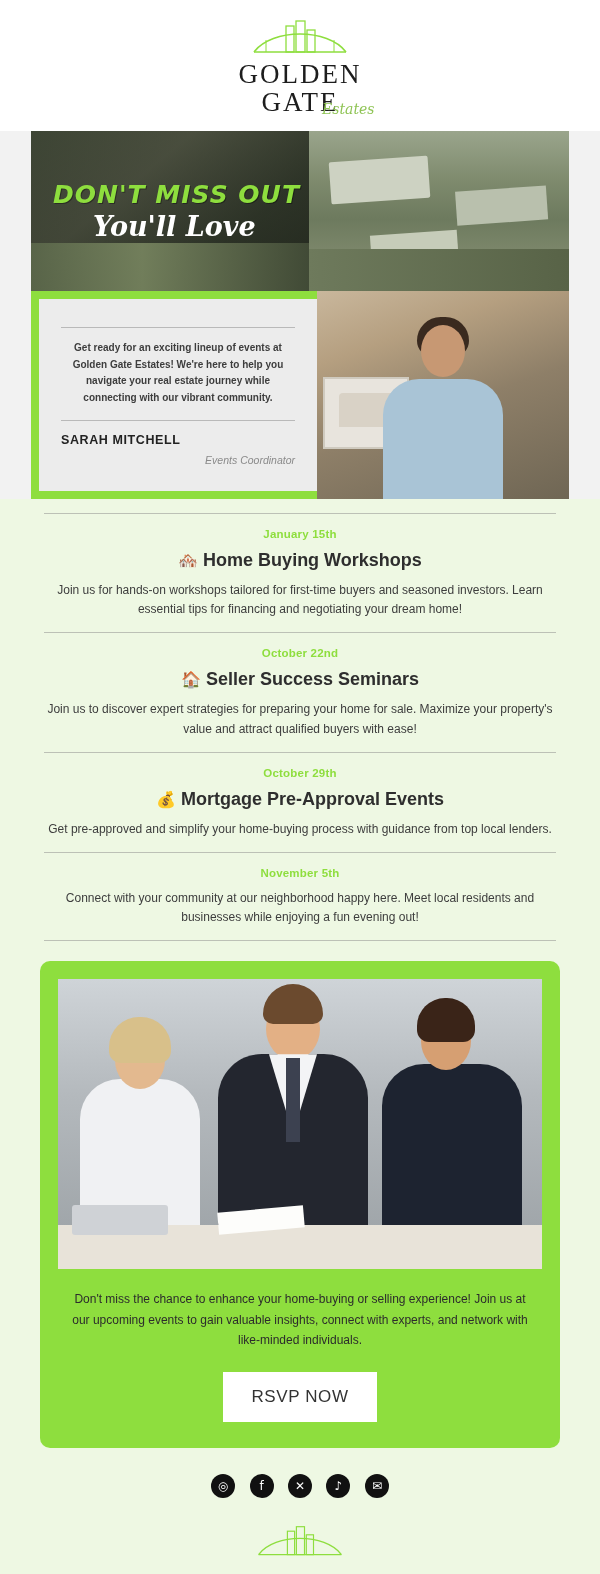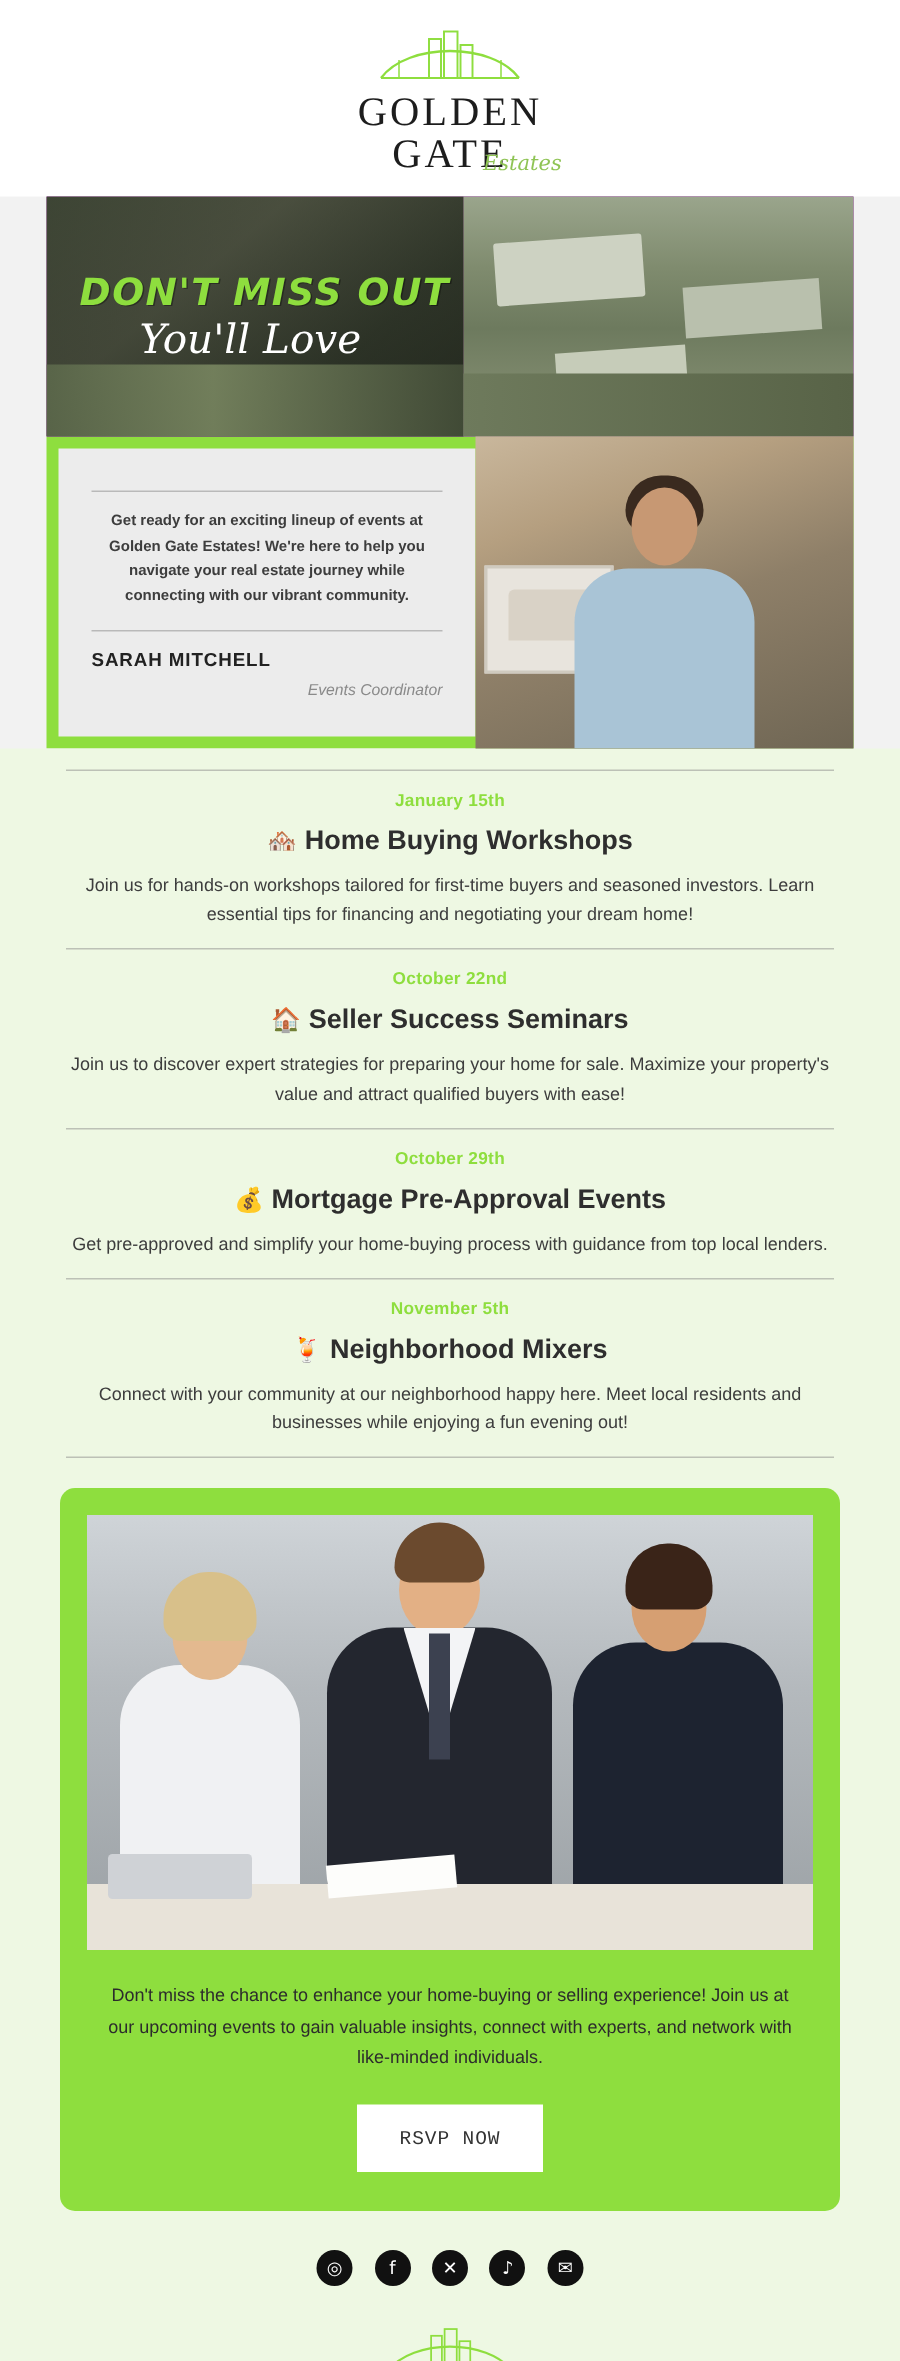--- a/index.html
+++ b/index.html
@@ -43,21 +43,21 @@
     bottom: 1px;
     white-space: nowrap;
   }
 
   
   .hero {
     position: relative;
     margin: 0 31px;
     height: 160px;
     overflow: hidden;
-    background: #701a75;
+    background: #0c4a6e;
   }
   .hero-photo-left {
     position: absolute; left:0; top:0; width: 278px; height: 160px;
     background:
       linear-gradient(180deg, rgba(20,25,18,.55), rgba(20,25,18,.65)),
       linear-gradient(140deg,#6f7a5e 0%,#8b8f74 35%,#525a46 70%,#3e4434 100%);
   }
   .hero-photo-left:after{
     content:""; position:absolute; left:0; bottom:0; width:100%; height:48px;
     background: linear-gradient(90deg,#5d6a4c,#7c8a63 40%,#46503a);
@@ -102,20 +102,21 @@
     text-shadow: 2px 2px 0 rgba(0,0,0,.3);
     margin-top: 2px;
   }
   .hero-script {
     font-family: "DejaVu Serif", serif;
     font-style: italic;
     font-size: 27px;
     color: #ffffff;
     margin-top: 2px;
     padding-left: 40px;
+    font-weight: bold;
   }
 
   
   .intro-band {
     margin: 0 31px;
     background: #8ede3e;
     display: flex;
     height: 208px;
   }
   .intro-left {
@@ -252,26 +253,26 @@
     line-height: 1.7;
     text-align: center;
     margin-top: 20px;
     padding: 0 12px;
   }
   .cta-btn-wrap { text-align: center; margin-top: 22px; }
   .cta-btn {
     display: inline-block;
     background: #ffffff;
     color: #333;
-    font-size: 13px;
+    font-size: 17px;
     letter-spacing: .6px;
     padding: 15px 28px;
     border: none;
     cursor: pointer;
-    font-family: Liberation Mono, monospace;
+    font-family: Liberation Sans, sans-serif;
   }
 
   
   .social {
     background: #eef8e3;
     text-align: center;
     padding: 26px 0 18px;
   }
   .social-icon {
     display: inline-flex;
@@ -369,24 +370,20 @@
       <div class="event-title">
         <span class="emoji">💰</span>
         <span>Mortgage Pre-Approval Events</span>
       </div>
       <div class="event-desc">Get pre-approved and simplify your home-buying process with guidance from top local lenders.</div>
     </div>
 
     <div class="divider"></div>
     <div class="event">
       <div class="event-date">November 5th</div>
-      <div class="event-title">
-        <span class="emoji">🍹</span>
-        <span>Neighborhood Mixers</span>
-      </div>
       <div class="event-desc">Connect with your community at our neighborhood happy here. Meet local residents and businesses while enjoying a fun evening out!</div>
     </div>
 
     <div class="divider"></div>
   </div>
 
   <div class="cta-band">
     <div class="cta-inner">
       <div class="cta-photo">
         <div class="p-person p1"></div>

